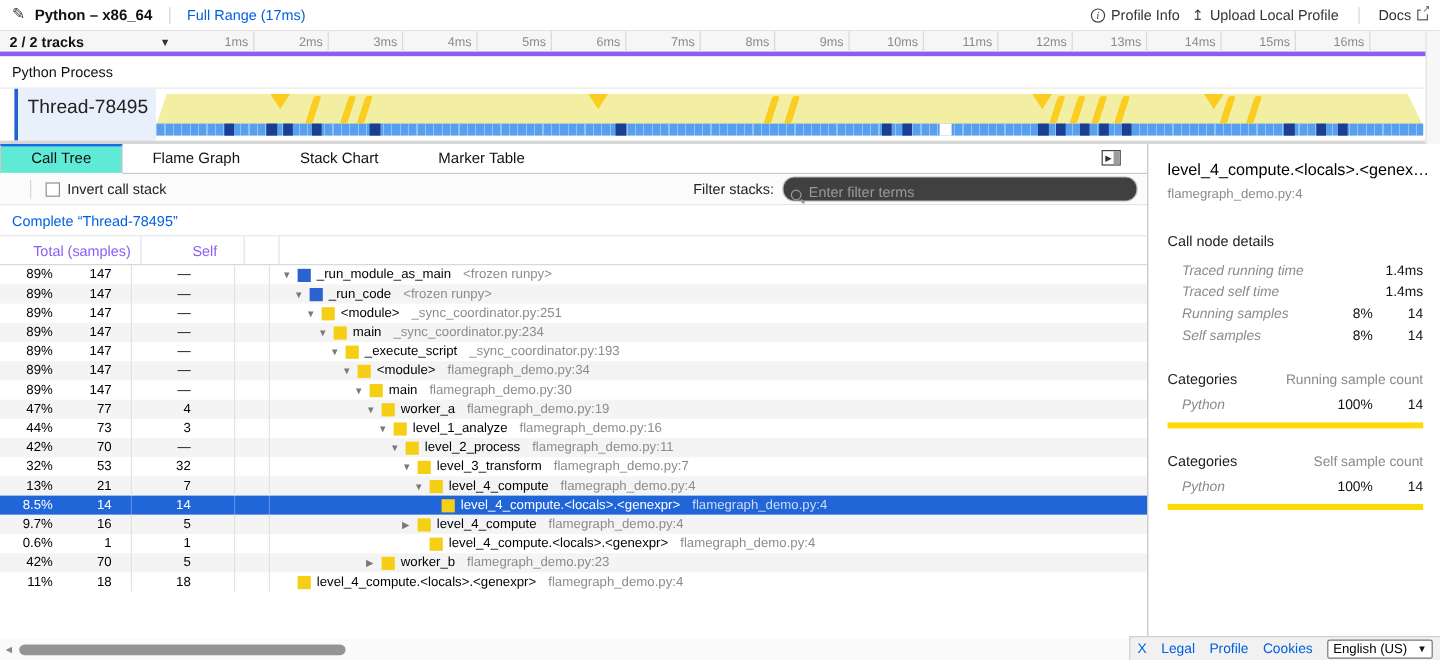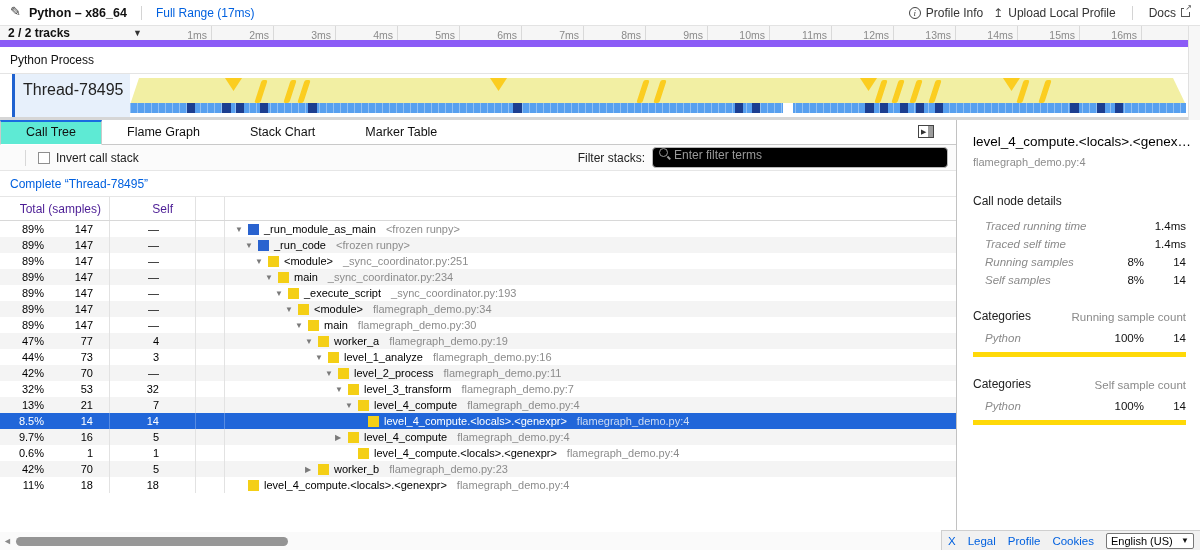--- a/index.html
+++ b/index.html
@@ -19,21 +19,21 @@
   .tb-item { display:flex; align-items:center; gap:5px; font-size:12px; color:#333; cursor:pointer; }
   .info-icon { width:12px; height:12px; border:1px solid #444; border-radius:50%;
                font-size:9px; line-height:10px; text-align:center; color:#444; font-style:italic;
                font-family:"Liberation Serif", serif; }
   .upload-icon { font-size:12px; color:#444; }
   .ext-icon { position:relative; width:9px; height:9px; border:1px solid #555; display:inline-block; }
   .ext-icon::after { content:"↗"; position:absolute; right:-3px; top:-6px; font-size:8px; color:#555; background:#fff; padding-left:1px; }
 
   
   .ruler-row { position:absolute; left:0; top:26px; width:1200px; height:21px; background:#f6f6f6;
-               border-bottom:7px solid #8b5cf6; display:flex; }
+               border-bottom:4px solid #8b5cf6; display:flex; }
   .tracks-btn { width:150px; display:flex; align-items:center; padding:0 8px; cursor:pointer; }
   .tracks-btn .lbl { font-size:12px; font-weight:bold; color:#111; }
   .tracks-btn .caret { margin-left:auto; font-size:9px; color:#333; }
   .ruler { flex:0 0 auto; display:flex; }
   .tick { width:62px; border-right:1px solid #d9d9d9; font-size:10.5px; color:#8a8a8a;
           text-align:right; padding:3px 4px 0 0; }
 
   
   .process-row { position:absolute; left:0; top:47px; width:1188px; height:27px; background:#fff;
                  border-bottom:1px solid #e4e4e4; font-size:12px; color:#111;
@@ -73,33 +73,33 @@
                display:flex; align-items:center; padding:0 8px; font-size:12px; color:#222; }
   .radio { width:13px; height:13px; border-radius:50%; border:1px solid #8f8f8f; background:#fff;
            margin-right:5px; flex:none; cursor:pointer; }
   .radio.on { border:none; background:#0a68d6; position:relative; }
   .radio.on::after { content:""; position:absolute; left:4px; top:4px; width:5px; height:5px;
                      border-radius:50%; background:#fff; }
   .rlabel { margin-right:12px; cursor:pointer; }
   .fsep { width:1px; height:16px; background:#d8d8d8; margin:0 12px 0 4px; }
   .checkbox { width:12px; height:12px; border:1px solid #8f8f8f; background:#fff; margin-right:6px; cursor:pointer; }
   .filter-right { margin-left:auto; display:flex; align-items:center; gap:7px; }
-  .search-box { width:296px; height:21px; border:1px solid #b9b9b9; border-radius:4px; background:#000000;
-                display:flex; align-items:flex-start; padding:0 6px; }
+  .search-box { width:296px; height:21px; border:1px solid #b9b9b9; border-radius:10px; background:#404040;
+                display:flex; align-items:flex-end; padding:0 6px; }
   .mag-icon { position:relative; width:9px; height:9px; border:1.5px solid #9a9a9a; border-radius:50%; flex:none; }
   .mag-icon::after { content:""; position:absolute; left:7px; top:8px; width:4px; height:1.5px;
                      background:#9a9a9a; transform:rotate(45deg); }
   .search-ph { color:#9a9a9a; font-size:12px; margin-left:6px; }
 
   .breadcrumb { height:26px; display:flex; align-items:center; padding:0 10px;
                 border-bottom:1px solid #e6e6e6; }
   .breadcrumb span { font-size:12px; }
 
-  .thead { height:24px; display:flex; align-items:flex-end; font-size:12px; color:#4c1d95;
-           border-bottom:1px solid #d8d8d8; }
+  .thead { height:24px; display:flex; align-items:flex-end; font-size:12px; color:#8b5cf6;
+           border-bottom:1px solid #d8d8d8;padding-left:8px; }
   .th-total { width:110px; text-align:right; padding-right:8px; border-right:1px solid #e2e2e2; height:100%; line-height:24px; }
   .th-self  { width:86px;  text-align:right; padding-right:22px; border-right:1px solid #e2e2e2; height:100%; line-height:24px; }
   .th-gap   { width:29px;  border-right:1px solid #e2e2e2; height:100%; }
 
   .rows { font-size:11px; }
   .tree-row { height:16px; display:flex; align-items:center; cursor:pointer; }
   .tree-row.alt { background:#f4f4f4; }
   .tree-row.sel { background:#2166d9; color:#fff; }
   .c-pct   { width:48px; text-align:right; padding-right:4px; }
   .c-total { width:62px; text-align:right; padding-right:16px; }

